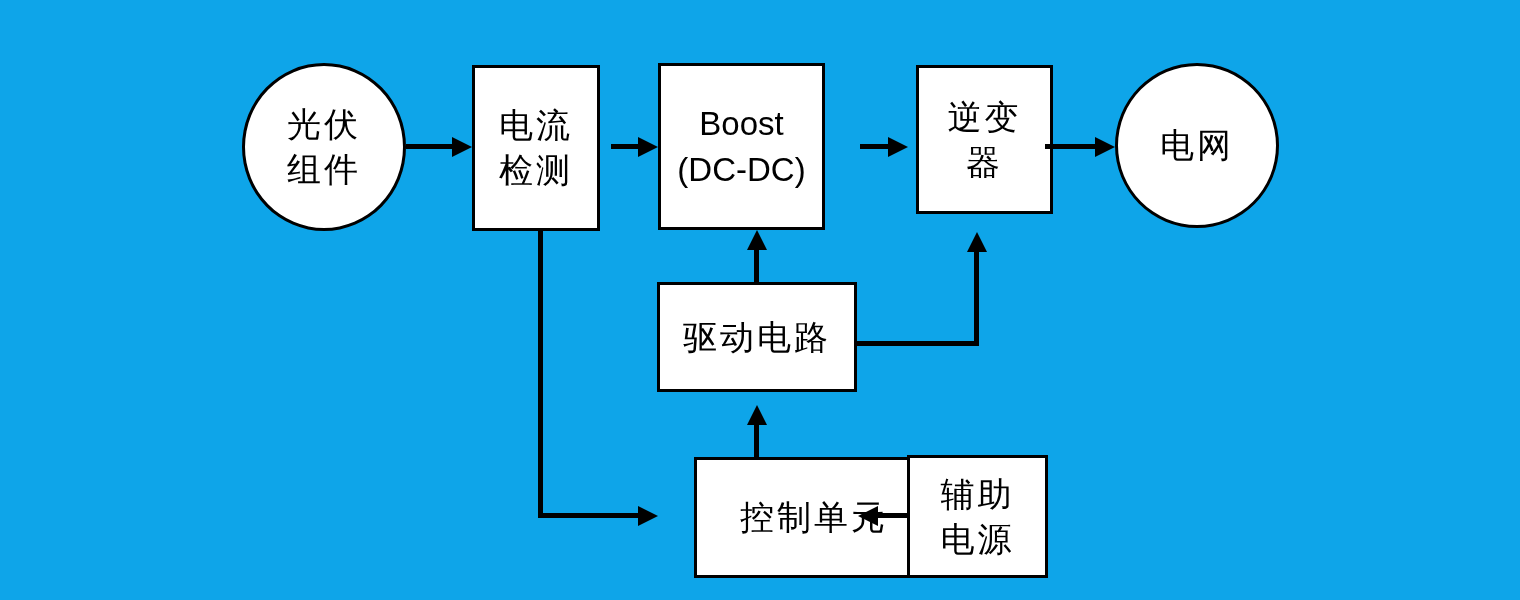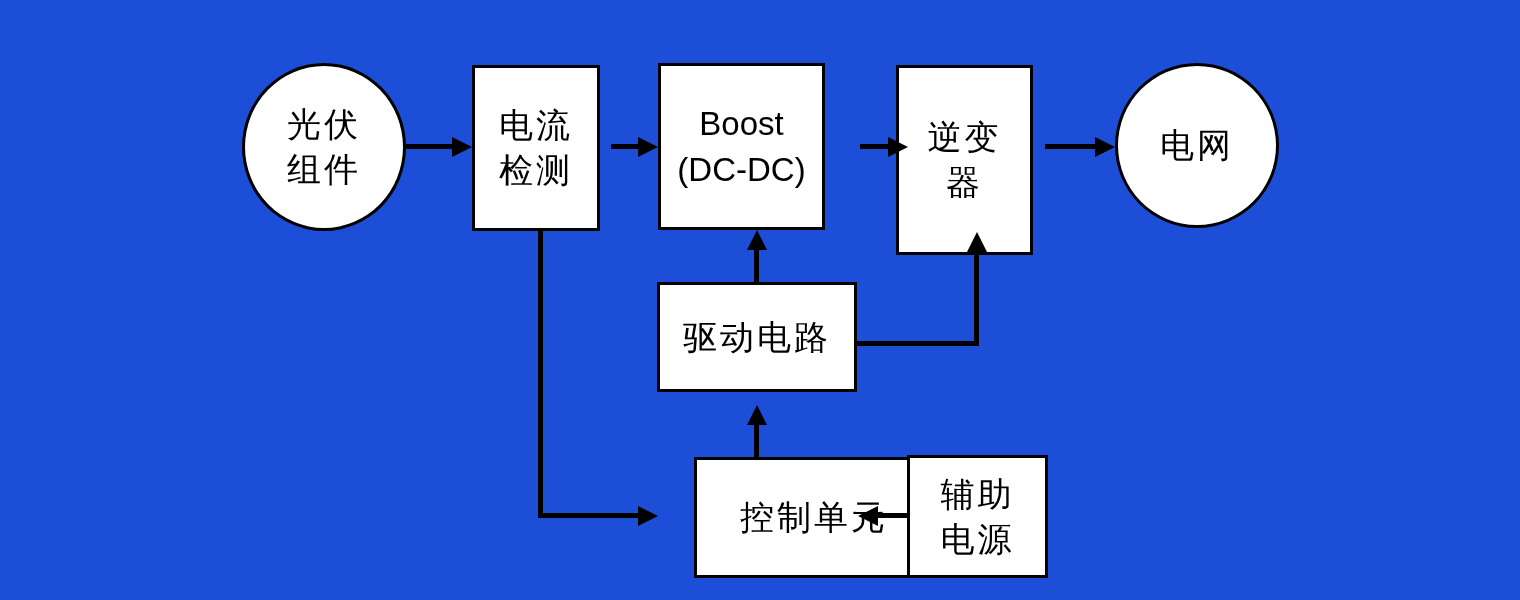--- a/index.html
+++ b/index.html
@@ -1,17 +1,17 @@
 <!DOCTYPE html>
 <html><head>
 <meta charset="utf-8">
 <style>
   html, body { margin:0; padding:0; background:#ffffff; }
   .canvas {
-    position:relative; width:1520px; height:600px; background:#1d4ed8;
+    position:relative; width:1520px; height:600px; background:#0ea5e9;
     overflow:hidden;
     font-family:"DejaVu Serif","Liberation Serif",serif;
   }
   .node {
     position:absolute; box-sizing:border-box;
     border:3px solid #000000; background:#ffffff;
     display:flex; align-items:center; justify-content:center; text-align:center;
   }
   .circle { border-radius:50%; }
   .label {
@@ -41,21 +41,21 @@
   <div class="node" style="left:472px; top:65px; width:128px; height:166px;">
     <span class="label">电流
 检测</span>
   </div>
 
   <div class="node" style="left:658px; top:63px; width:167px; height:167px;">
     <span class="label latin">Boost
 (DC-DC)</span>
   </div>
 
-  <div class="node" style="left:896px; top:65px; width:137px; height:190px;">
+  <div class="node" style="left:916px; top:65px; width:137px; height:149px;">
     <span class="label">逆变
 器</span>
   </div>
 
   <div class="node circle" style="left:1115px; top:63px; width:164px; height:165px;">
     <span class="label">电网</span>
   </div>
 
   <div class="node" style="left:657px; top:282px; width:200px; height:110px;">
     <span class="label">驱动电路</span>

